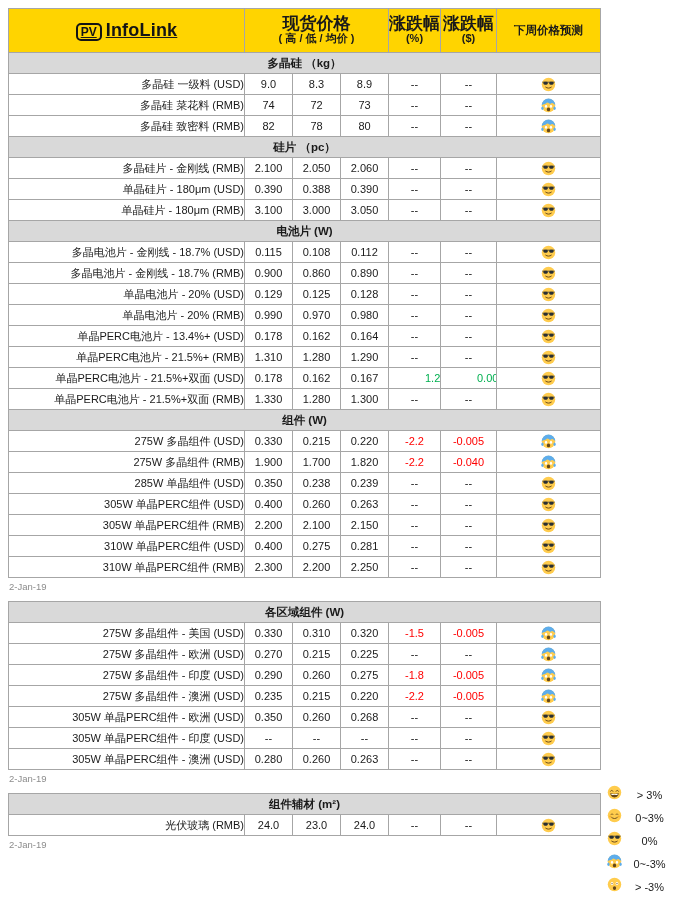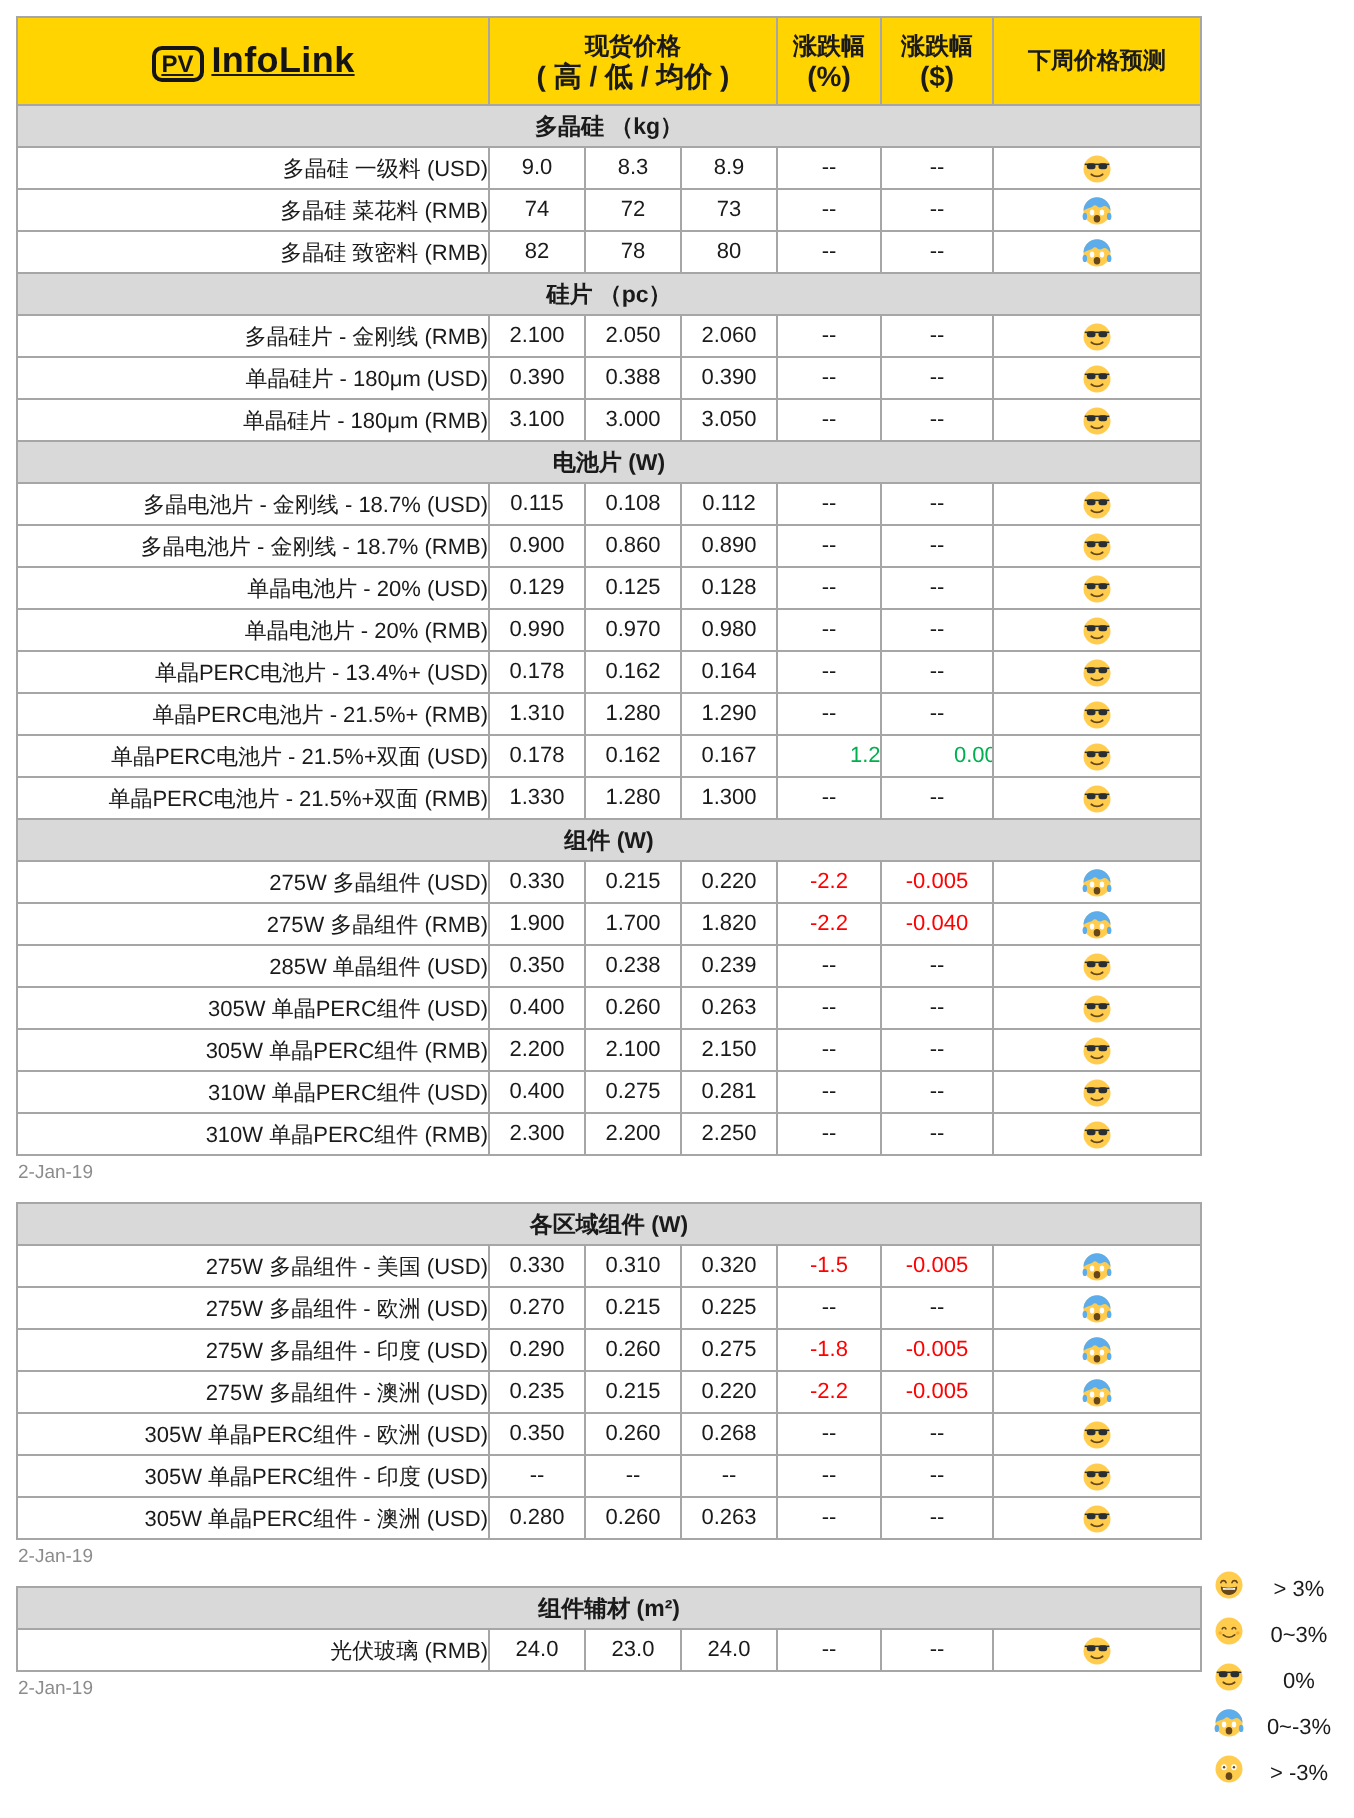--- a/index.html
+++ b/index.html
@@ -13,22 +13,22 @@
   table{
     border-collapse:collapse;table-layout:fixed;width:592px;
     border:1px solid var(--outer-border,#808080);
   }
   td,th{
     border:1px solid var(--border,#A6A6A6);
     font-size:11px;height:20px;padding:0;text-align:center;vertical-align:middle;
     overflow:hidden;white-space:nowrap;
   }
   thead th{background:var(--yellow,#FFD400);height:43px;font-weight:bold;}
-  .h-line1{font-size:12px;font-weight:bold;line-height:15px;}
-  .h-line2{font-size:14px;font-weight:bold;line-height:14px;}
+  .h-line1{font-size:17px;font-weight:bold;line-height:15px;}
+  .h-line2{font-size:11px;font-weight:bold;line-height:14px;}
   .forecast-head{font-size:11.5px;}
   .logo{display:flex;align-items:flex-end;justify-content:center;gap:4px;text-decoration:underline;}
   .pv-box{
     border:2.5px solid #141414;border-radius:5px;font-weight:bold;
     font-size:12px;line-height:14px;padding:0 3px;color:#141414;
   }
   .logo-text{font-weight:bold;font-size:18px;color:#141414;letter-spacing:.2px;}
   td.section{
     background:var(--gray,#D9D9D9);font-weight:bold;font-size:11.5px;
   }

